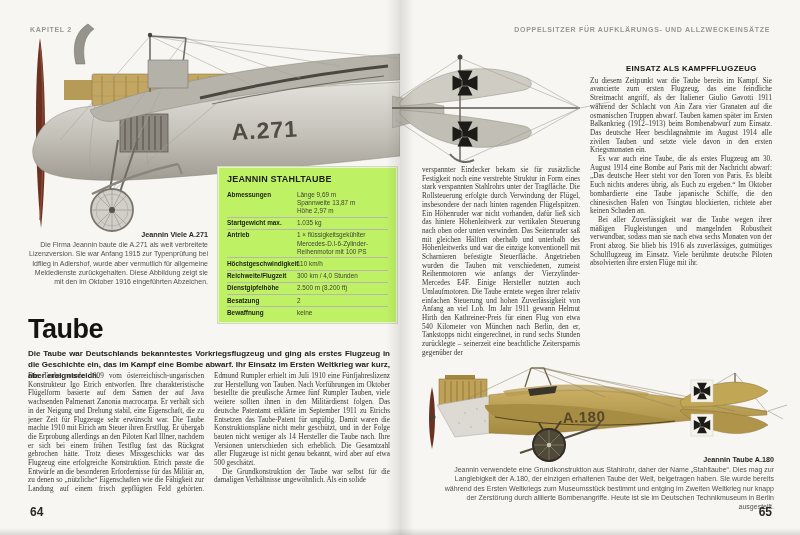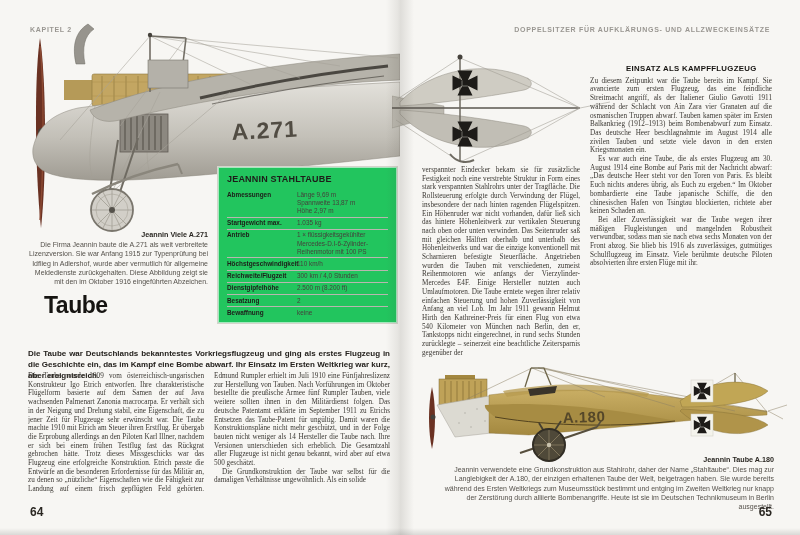--- a/index.html
+++ b/index.html
@@ -32,21 +32,21 @@
     font-size:7px; line-height:9.2px; color:#55514b; text-align:right;
   }
   .cap .cap-title{
     font-size:7.2px; font-weight:bold; color:#2a2722; margin-bottom:1px;
   }
   .cap-a271{ position:absolute; left:28px; top:230px; width:180px; }
 
   
   .specbox{
     position:absolute; left:217px; top:166px; width:181px;
-    background:#22c55e; border:1px solid #d6d3cc;
+    background:#bef264; border:1px solid #d6d3cc;
     box-shadow:0 0 0 1px rgba(255,255,255,0.6) inset;
     padding:7px 9px 5px 9px;
   }
   .specbox h3{
     font-size:9px; letter-spacing:0.2px; color:#1e1c19; margin-bottom:5px;
   }
   .spec-row{
     display:flex; padding:1.5px 0; border-top:1px solid #b9b6af;
   }
   .spec-row:first-of-type{ border-top:none; }
@@ -54,22 +54,22 @@
     width:70px; flex:0 0 70px; font-size:6.4px; line-height:8.2px;
     font-weight:bold; color:#1e1c19;
   }
   .spec-row .sv{
     flex:1; font-size:6.4px; line-height:8.2px; color:#45413b;
     white-space:pre-line;
   }
 
   
   .art-title{
-    position:absolute; left:28px; top:292px; font-size:23px; font-weight:bold;
-    letter-spacing:-0.5px; color:#161411;margin-left:16px;
+    position:absolute; left:28px; top:314px; font-size:27px; font-weight:bold;
+    letter-spacing:-0.5px; color:#161411;
   }
   .art-intro{
     position:absolute; left:28px; top:348px; width:362px;
     font-size:8px; line-height:11px; font-weight:bold; color:#24211d;
     text-align:justify;
   }
   .bodytext{
     font-family:"Liberation Serif", serif; font-size:7.2px; line-height:8.7px;
     color:#3b3833; text-align:justify; hyphens:auto; overflow:hidden;
   }

